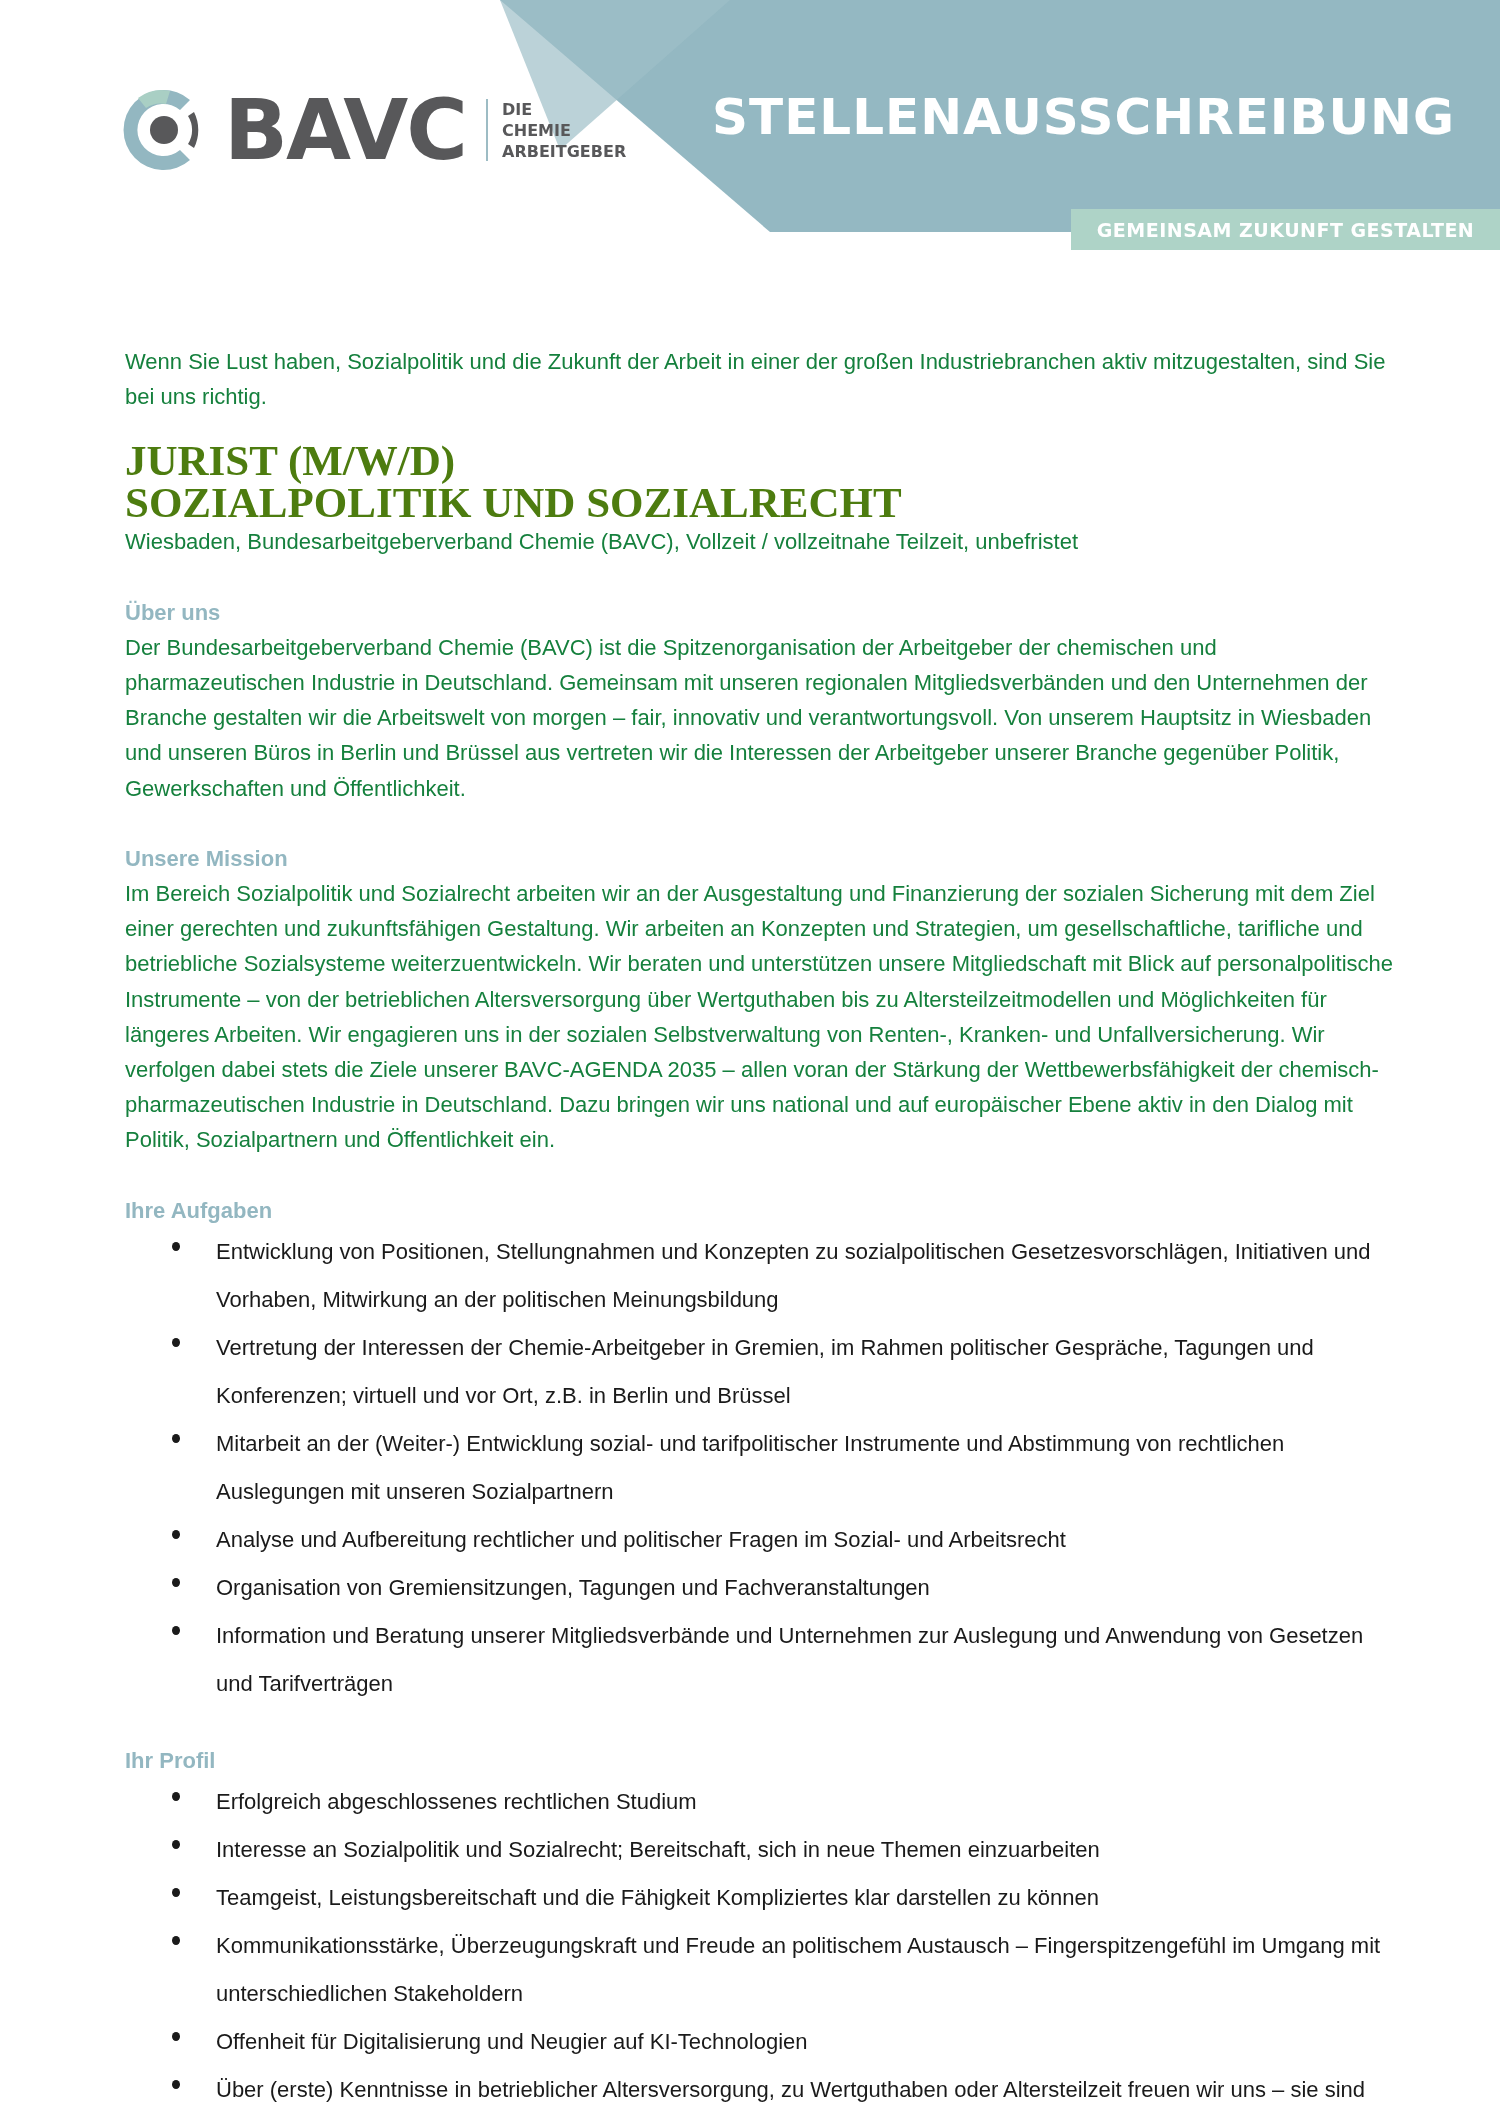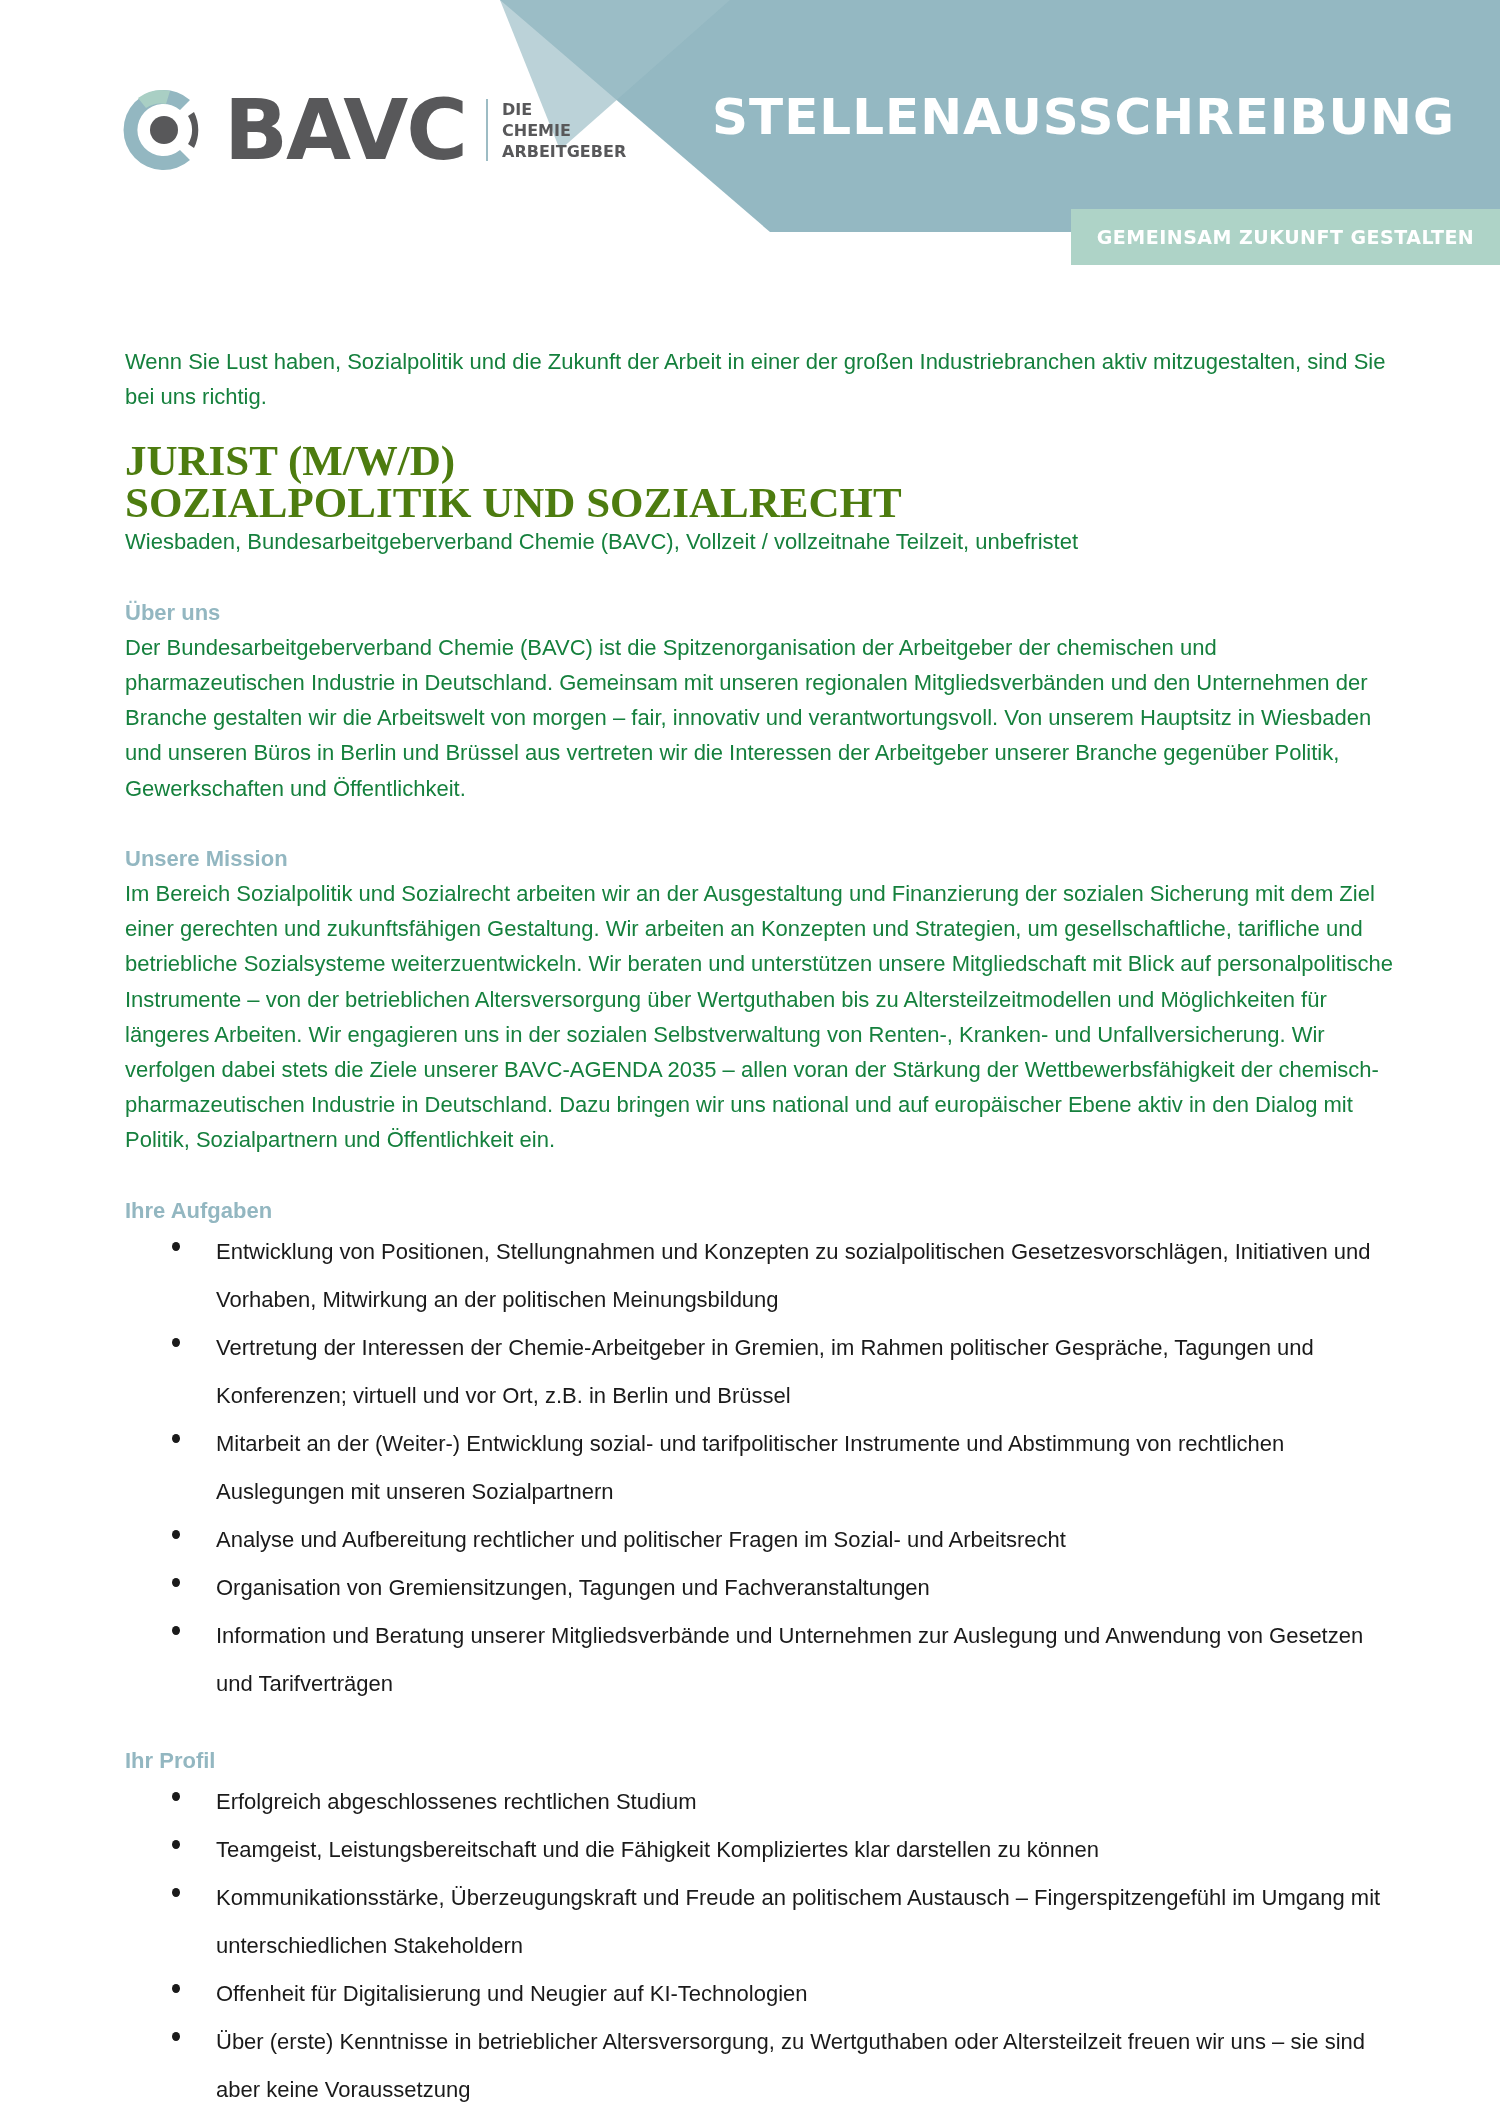--- a/index.html
+++ b/index.html
@@ -6,21 +6,21 @@
     html, body { width: 1500px; height: 2123px; background: #ffffff; overflow: hidden; }
     body { position: relative; font-family: "Liberation Sans", "DejaVu Sans", sans-serif; color: #1a1a1a; }
 
     .header-shape { position: absolute; left: 0; top: 0; width: 1500px; height: 232px; }
     .header-title {
       position: absolute; right: 45px; top: 72px;
       font-family: "DejaVu Sans", sans-serif; font-weight: bold;
       font-size: 50px; letter-spacing: 1px; color: #ffffff; margin-top: 16px;
     }
     .tagline-box {
-      position: absolute; left: 1071px; top: 209px; width: 429px; height: 56px;
+      position: absolute; left: 1071px; top: 209px; width: 429px; height: 41px;
       background: #aed3c7;
       display: flex; align-items: center; justify-content: center;
     }
     .tagline-text {
       font-family: "DejaVu Sans", sans-serif; font-weight: bold;
       font-size: 19px; color: #ffffff; letter-spacing: 0.5px;
     }
 
     .logo { position: absolute; left: 118px; top: 84px; height: 92px; display: flex; align-items: center; }
     .logo-mark { width: 92px; height: 92px; }
@@ -114,19 +114,20 @@
       <li><span class="bullet"></span><span>Analyse und Aufbereitung rechtlicher und politischer Fragen im Sozial- und Arbeitsrecht</span></li>
       <li><span class="bullet"></span><span>Organisation von Gremiensitzungen, Tagungen und Fachveranstaltungen</span></li>
       <li><span class="bullet"></span><span>Information und Beratung unserer Mitgliedsverbände und Unternehmen zur Auslegung und Anwendung von Gesetzen und Tarifverträgen</span></li>
     </ul>
   </div>
 
   <div class="section">
     <div class="section-heading">Ihr Profil</div>
     <ul class="bullets">
       <li><span class="bullet"></span><span>Erfolgreich abgeschlossenes rechtlichen Studium</span></li>
+      <li><span class="bullet"></span><span>Interesse an Sozialpolitik und Sozialrecht; Bereitschaft, sich in neue Themen einzuarbeiten</span></li>
       <li><span class="bullet"></span><span>Teamgeist, Leistungsbereitschaft und die Fähigkeit Kompliziertes klar darstellen zu können</span></li>
       <li><span class="bullet"></span><span>Kommunikationsstärke, Überzeugungskraft und Freude an politischem Austausch – Fingerspitzengefühl im Umgang mit unterschiedlichen Stakeholdern</span></li>
       <li><span class="bullet"></span><span>Offenheit für Digitalisierung und Neugier auf KI-Technologien</span></li>
       <li><span class="bullet"></span><span>Über (erste) Kenntnisse in betrieblicher Altersversorgung, zu Wertguthaben oder Altersteilzeit freuen wir uns – sie sind aber keine Voraussetzung</span></li>
     </ul>
   </div>
 </div>
 
 </body></html>

